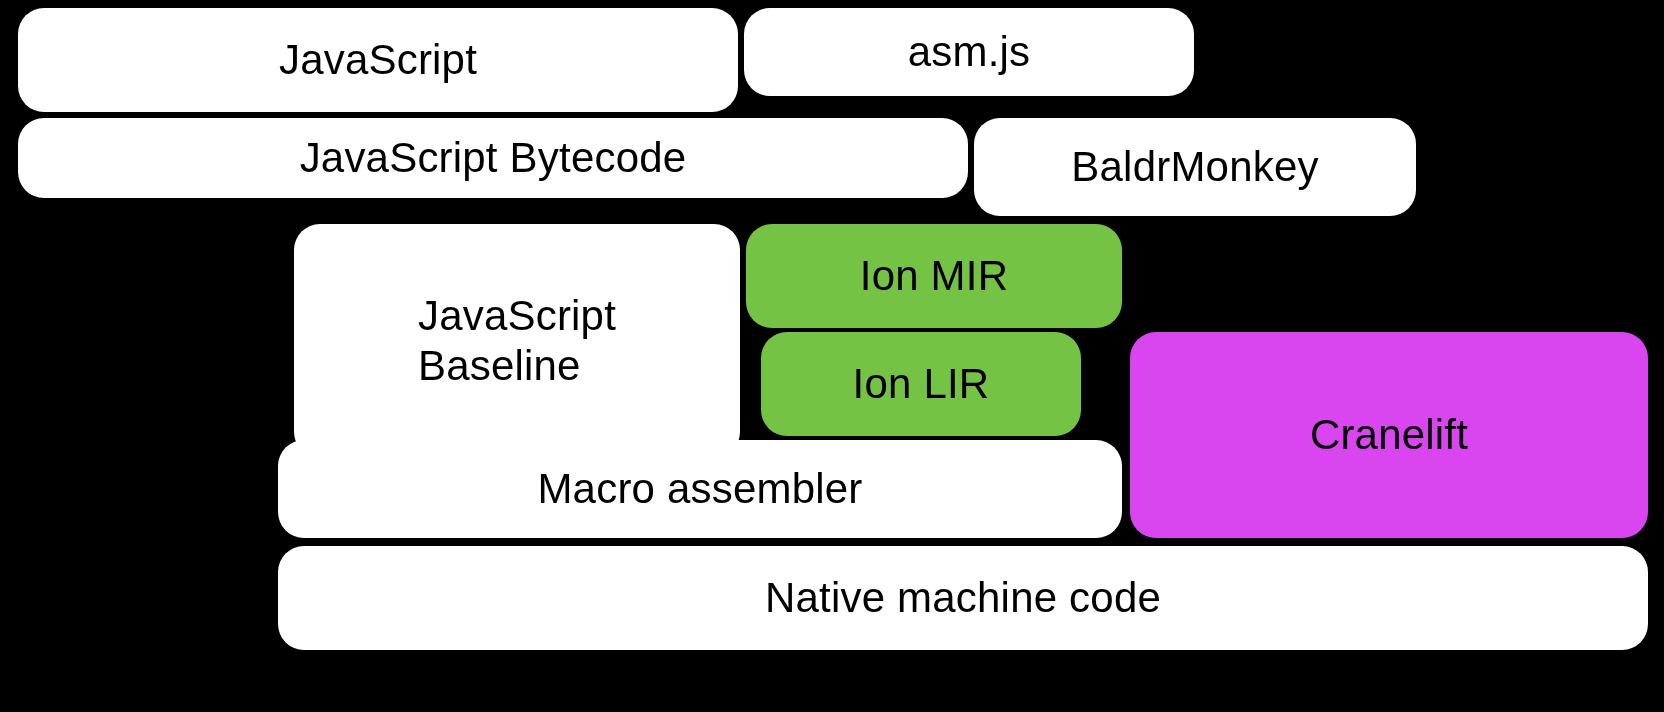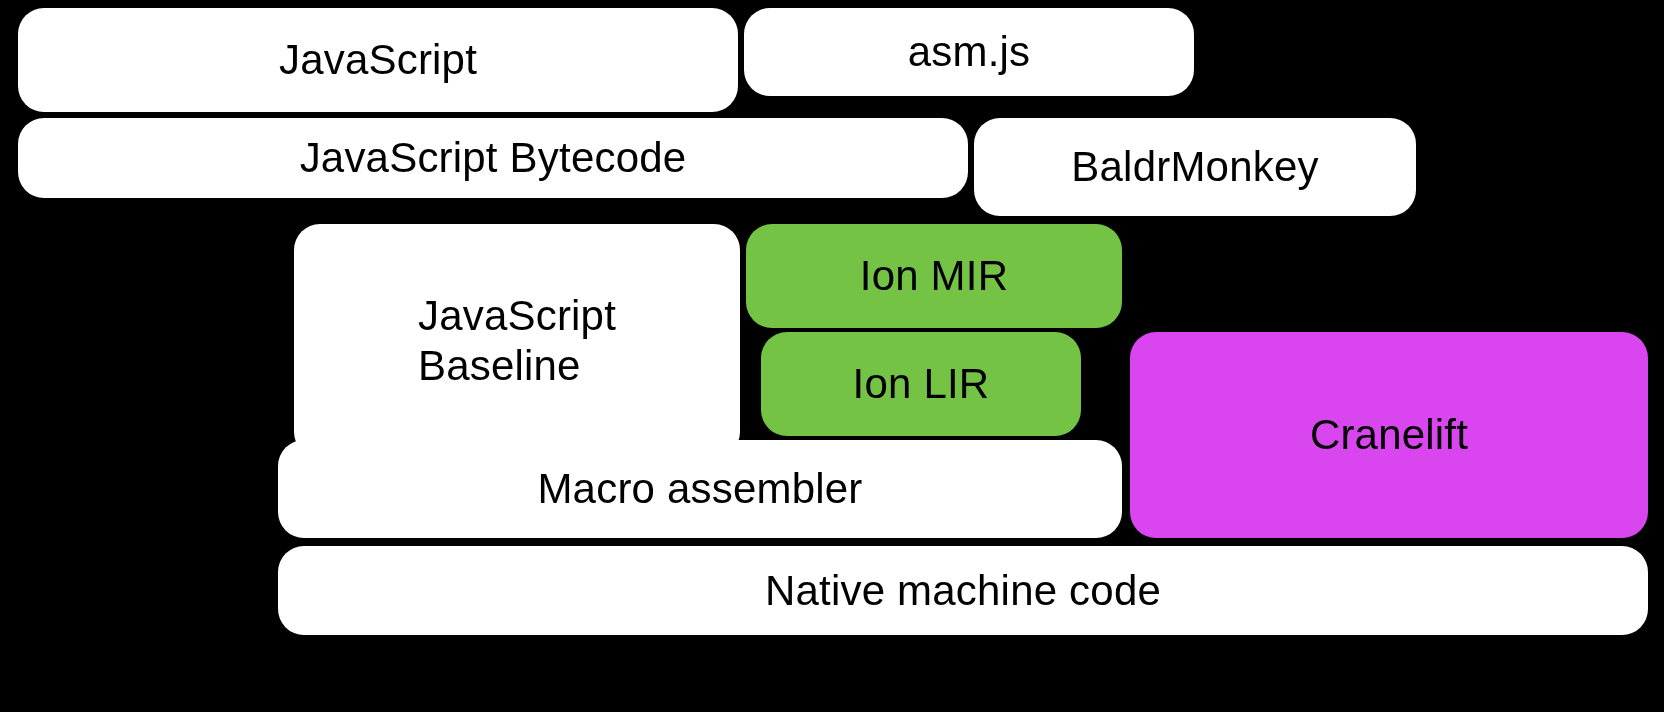--- a/index.html
+++ b/index.html
@@ -46,21 +46,21 @@
   #n-js-bytecode     { left: 18px;   top: 118px; width: 950px;  height: 80px;  }
   #n-baldrmonkey     { left: 974px;  top: 118px; width: 442px;  height: 98px;  }
   
   #n-interpreter     { left: 22px;   top: 224px; width: 266px;  height: 314px; }
   #n-js-baseline     { left: 294px;  top: 224px; width: 446px;  height: 234px; }
   #n-ion-mir         { left: 746px;  top: 224px; width: 376px;  height: 104px; }
   #n-ion-lir         { left: 746px;  top: 332px; width: 320px;  height: 104px; margin-left: 15px; }
   #n-cranelift       { left: 1130px; top: 332px; width: 518px;  height: 206px; }
   #n-macro-assembler { left: 278px;  top: 440px; width: 844px;  height: 98px;  }
   
-  #n-native-code     { left: 278px;  top: 546px; width: 1370px; height: 89px; }
+  #n-native-code     { left: 278px;  top: 546px; width: 1370px; height: 104px; }
 </style>
 </head>
 <body>
 
 <div id="stage">
 
   <div class="node" id="n-javascript">JavaScript</div>
 
   <div class="node" id="n-asmjs">asm.js</div>
 

